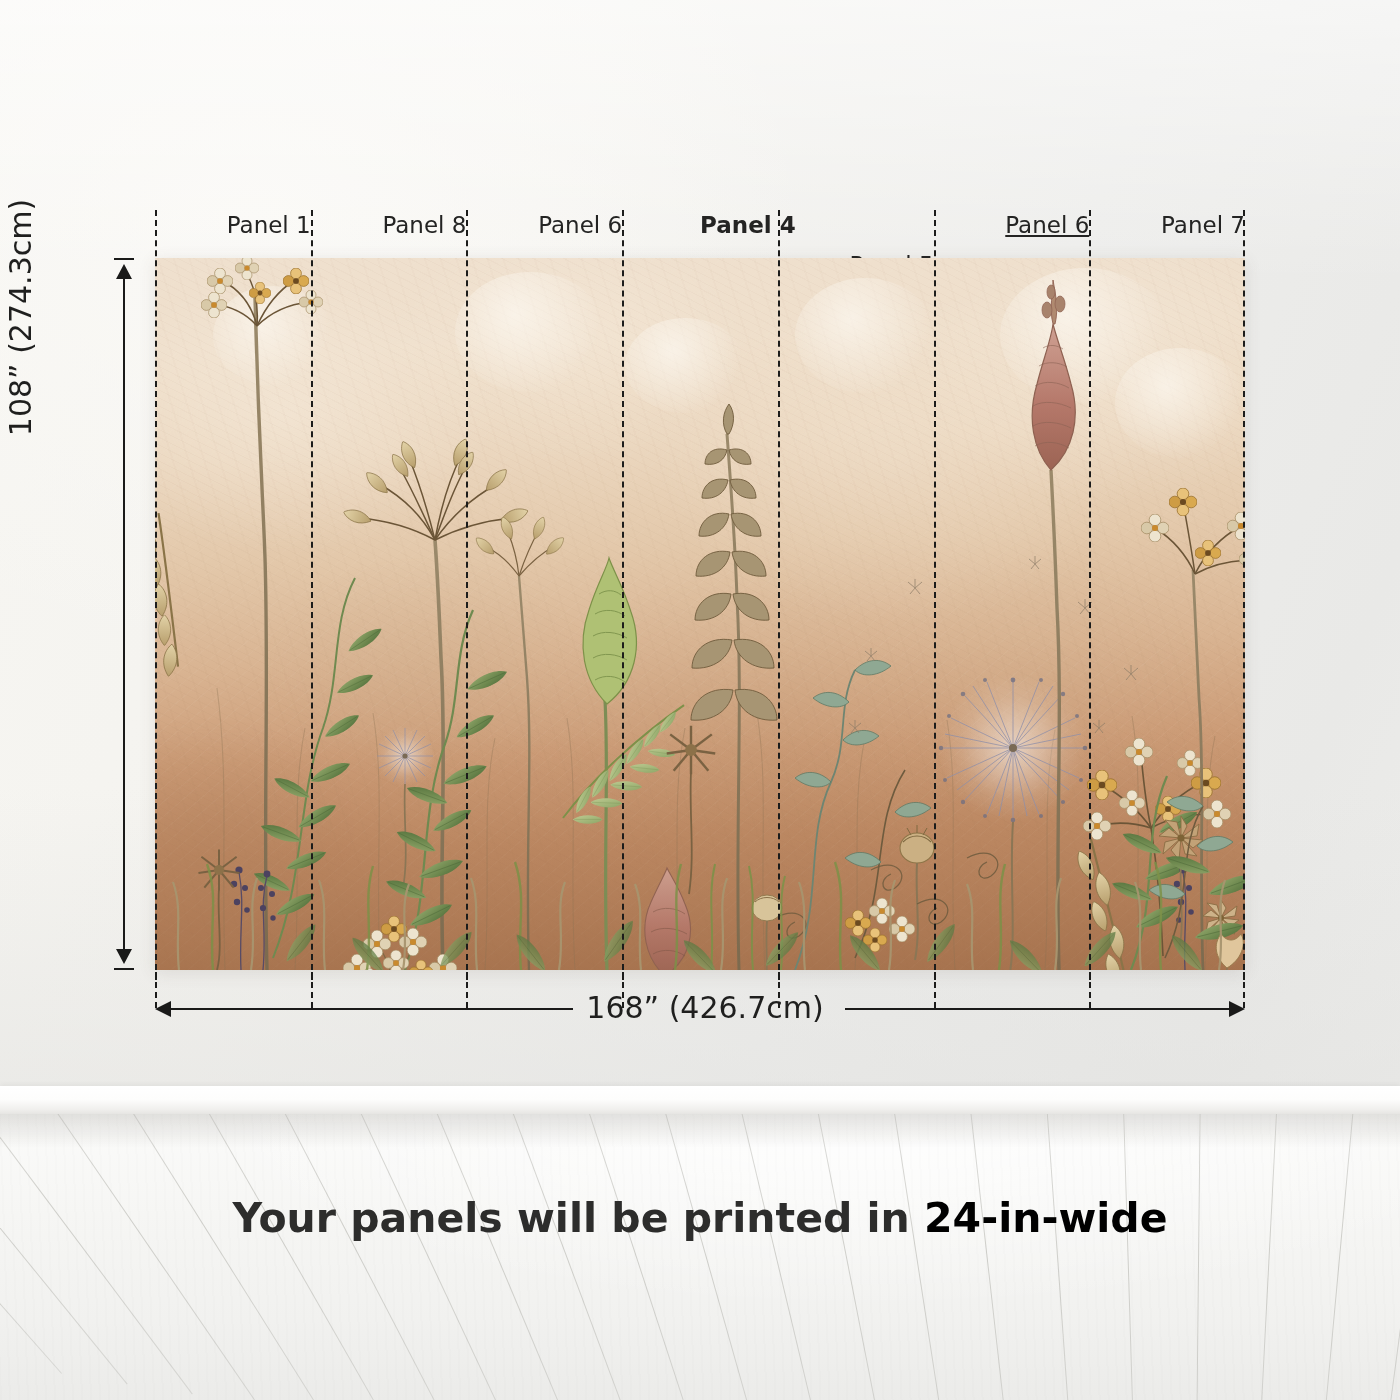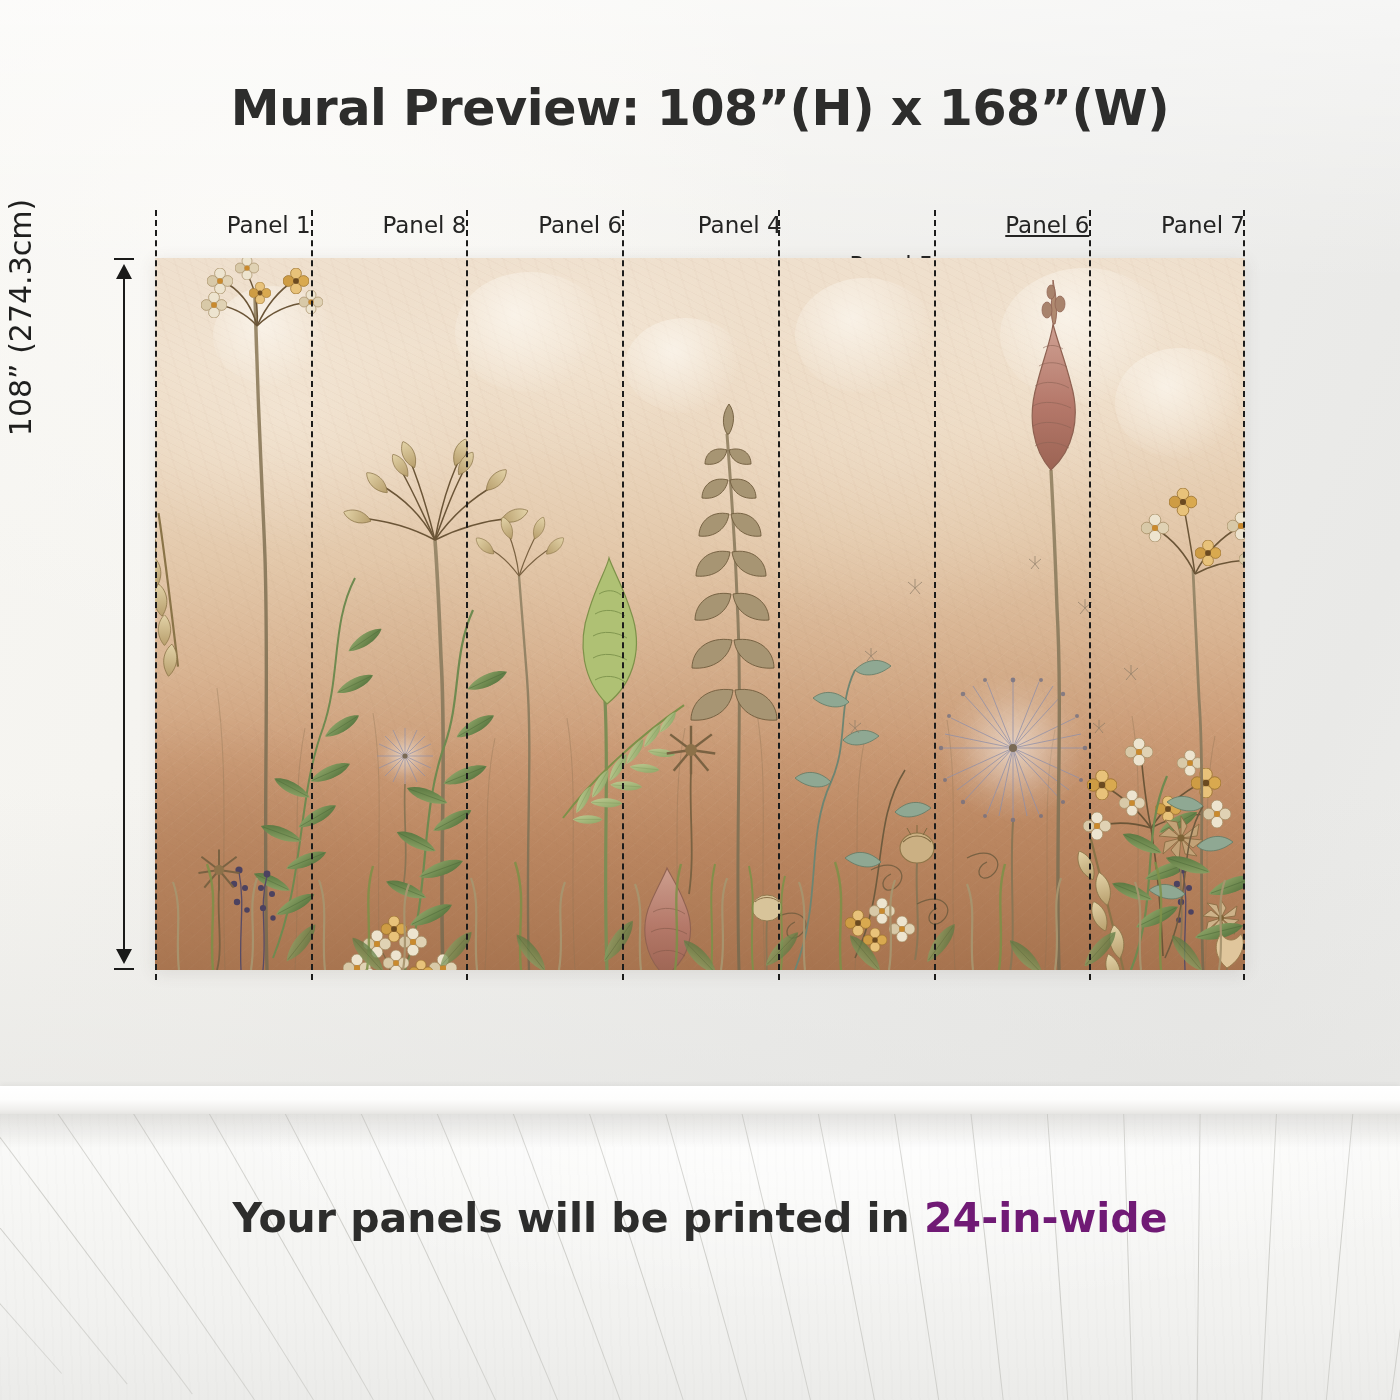--- a/index.html
+++ b/index.html
@@ -58,21 +58,21 @@
   .title{
     position:absolute;left:0;top:80px;width:1400px;text-align:center;
     font-size:49px;font-weight:700;color:#2D2D2C;letter-spacing:-.4px;
     font-family:"DejaVu Sans", sans-serif;
   }
   .caption{
     position:absolute;left:0;top:1190px;width:1400px;text-align:center;
     font-size:41px;font-weight:700;color:#2D2D2C;line-height:1.38;
     font-family:"DejaVu Sans", sans-serif;
   }
-  .caption .accent{color:#701a75;}
+  .caption .accent{color:#000000;}
 
   
   .panel-labels{position:absolute;left:155px;top:212px;width:1090px;height:34px;}
   .panel-label{
     position:absolute;top:0;width:156px;text-align:right;
     font-size:23px;font-weight:400;color:#242423;
     font-family:"DejaVu Sans", sans-serif;
   }
 
   
@@ -165,27 +165,26 @@
   .tick-v{position:absolute;width:0;border-left:2.6px dashed #1C1C1B;height:36px;}
 </style>
 </head>
 <body>
 
 <div id="stage">
 
   <div class="wall"></div>
   <div class="wall-sheen"></div>
 
-  <div class="title">Mural Preview: 108”(H) x 168”(W)</div>
 
   <div class="panel-labels" id="panel-labels">
       <div class="panel-label" style="left: 0px; width: 155.714px;">Panel 1</div>
       <div class="panel-label" style="left: 155.714px; width: 155.714px;">Panel 8</div>
       <div class="panel-label" style="left: 311.429px; width: 155.714px;">Panel 6</div>
-      <div class="panel-label" style="left: 471px; width: 155.714px;">Panel 4</div>
+      <div class="panel-label" style="left: 485px; width: 155.714px; font-weight: bold;">Panel 4</div>
       <div class="panel-label" style="left: 622.857px; width: 155.714px; margin-top: 40px;">Panel 5</div>
       <div class="panel-label" style="left: 778.571px; width: 155.714px; text-decoration: underline;">Panel 6</div>
       <div class="panel-label" style="left: 934.286px; width: 155.714px;">Panel 7</div>
     </div>
 
   <div class="mural-wrap">
     <div class="mural">
       <div class="mural-bg"></div>
       <div class="mural-texture"></div>
       <div class="mural-specks"></div>
@@ -881,20 +880,35 @@
 
   <div class="dim-v">
     <div class="cap top"></div>
     <div class="shaft"></div>
     <div class="head up"></div>
     <div class="head dn"></div>
     <div class="cap bot"></div>
   </div>
   <div class="dim-v-label">108” (274.3cm)</div>
 
+  <div class="dim-h">
+    <div class="head lf"></div>
+    <div class="shaft l"></div>
+    <div class="dim-h-label">168” (426.7cm)</div>
+    <div class="shaft r"></div>
+    <div class="head rt"></div>
+  <div class="tick-v" style="left: 0px; top: -22px;"></div>
+      <div class="tick-v" style="left: 155.714px; top: -22px;"></div>
+      <div class="tick-v" style="left: 311.429px; top: -22px;"></div>
+      <div class="tick-v" style="left: 467.143px; top: -22px;"></div>
+      <div class="tick-v" style="left: 622.857px; top: -22px;"></div>
+      <div class="tick-v" style="left: 778.571px; top: -22px;"></div>
+      <div class="tick-v" style="left: 934.286px; top: -22px;"></div>
+      <div class="tick-v" style="left: 1088px; top: -22px;"></div>
+    </div>
 
   <div class="baseboard"></div>
   <div class="floor">
     <div class="floor-glow"></div>
     <div id="planks">
         <div class="plank" style="left: -204px; transform: rotate(-41.52deg);"></div>
         <div class="plank" style="left: -126px; transform: rotate(-39.18deg);"></div>
         <div class="plank" style="left: -48px; transform: rotate(-36.84deg);"></div>
         <div class="plank" style="left: 30px; transform: rotate(-34.5deg);"></div>
         <div class="plank" style="left: 108px; transform: rotate(-32.16deg);"></div>

